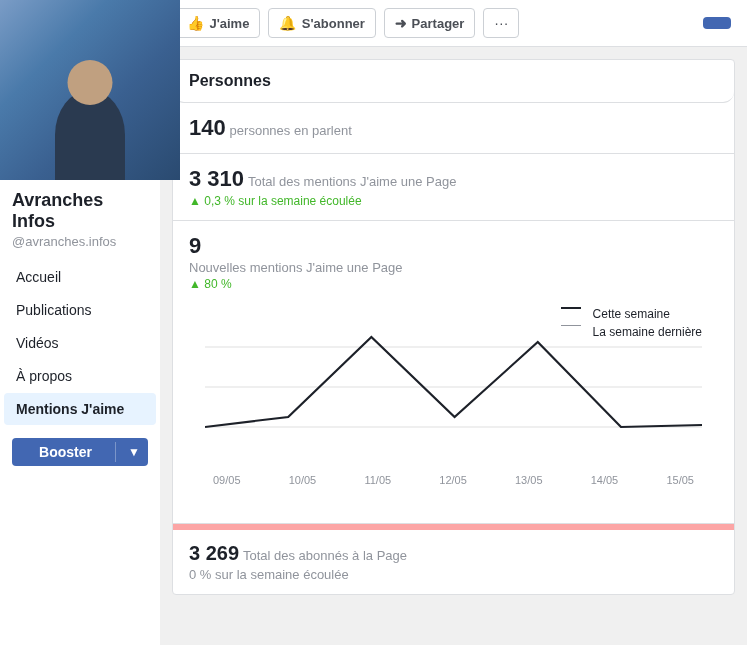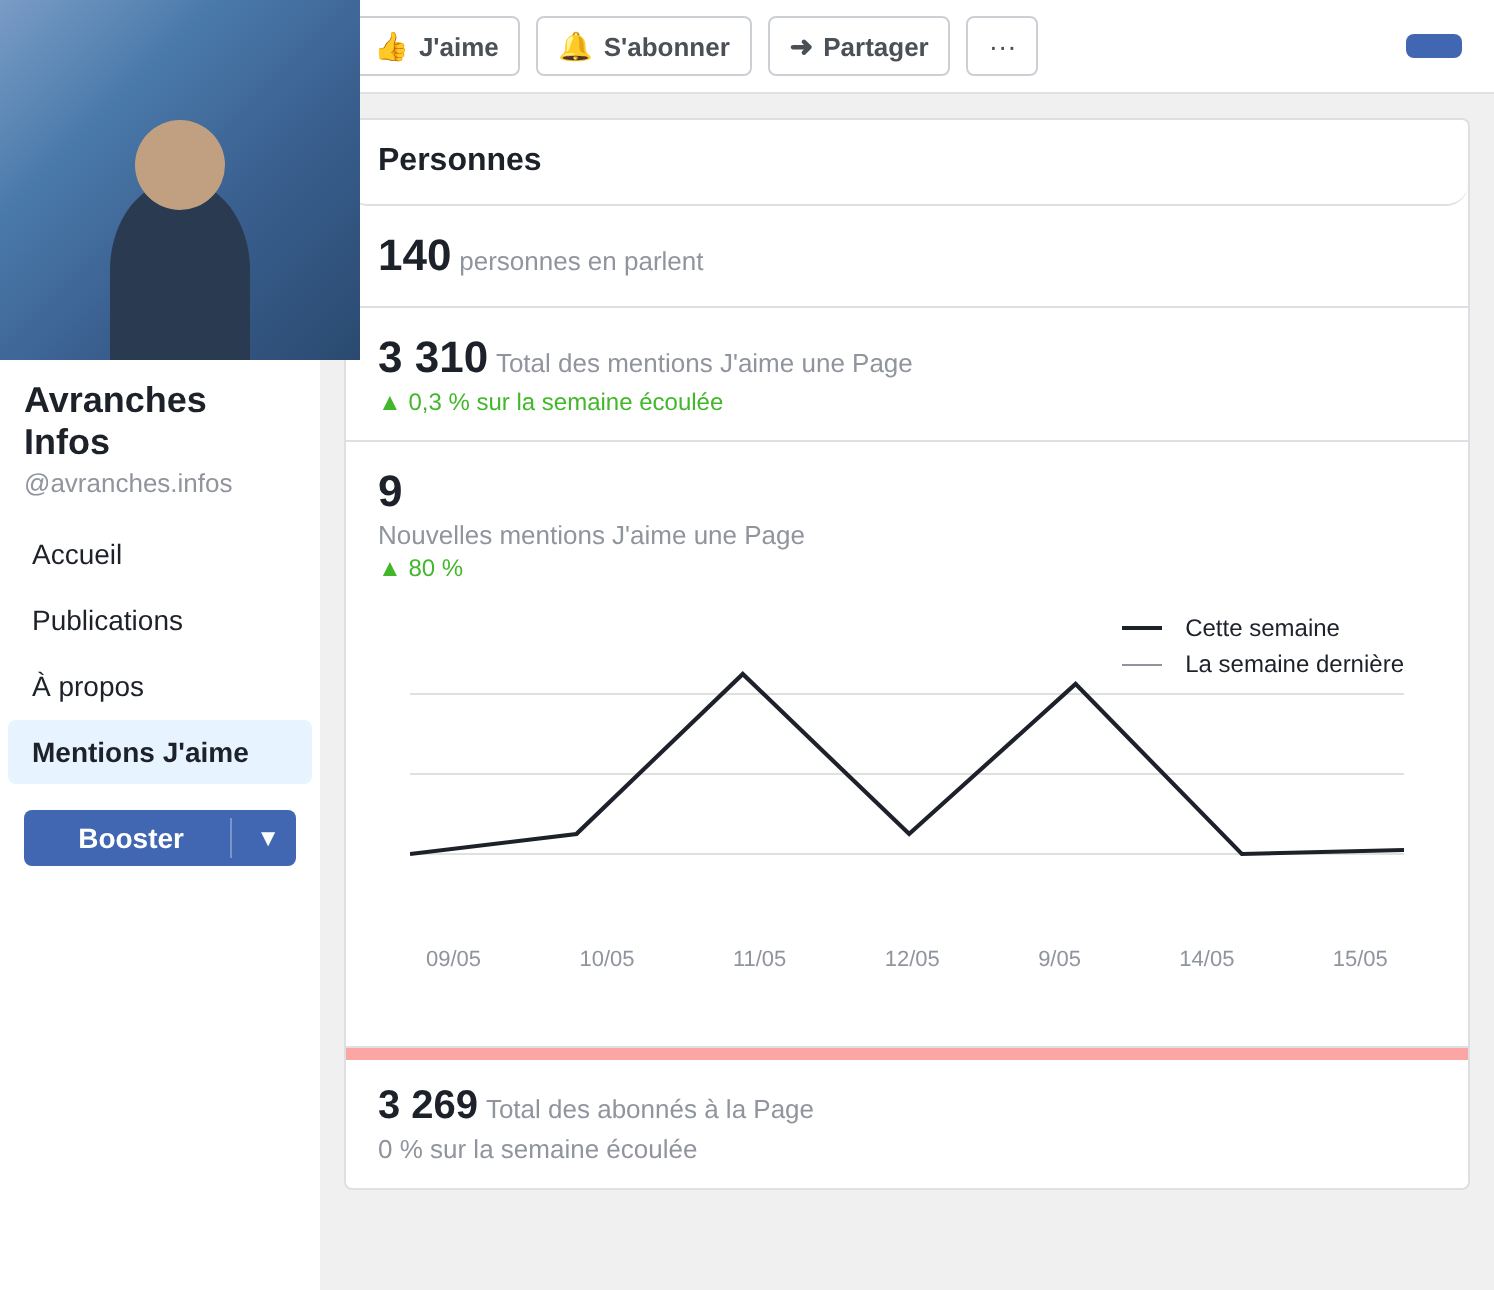--- a/index.html
+++ b/index.html
@@ -75,21 +75,21 @@
     .card-header { padding: 12px 16px; font-size: 16px; font-weight: bold; border-bottom: 1px solid #dddfe2; border-radius: 11px; }
 
     .stat-row { padding: 12px 16px; border-bottom: 1px solid #dddfe2; }
     .stat-row:last-child { border-bottom: none; }
     .stat-number { font-size: 22px; font-weight: bold; color: #1d2129; }
     .stat-label { font-size: 13px; color: #90949c; display: inline; }
     .stat-change { font-size: 12px; color: #42b72a; margin-top: 2px; }
 
     .chart-area { padding: 16px; position: relative; height: 220px; }
     .chart-legend { position: absolute; top: 16px; right: 16px; font-size: 12px; }
-    .legend-item { display: flex; align-items: center; gap: 12px; margin-bottom: 4px; }
+    .legend-item { display: flex; align-items: flex-start; gap: 12px; margin-bottom: 4px; }
     .legend-line-solid { width: 20px; height: 2px; background: #1d2129; }
     .legend-line-dashed { width: 20px; height: 1px; background: #1d2129; border-top: 1px dashed #90949c; background: none; border: none; border-top: 1px solid #90949c; }
 
     .chart-svg { width: 100%; height: 160px; }
     .chart-x-labels { display: flex; justify-content: space-between; padding: 0 8px; margin-top: 4px; }
     .chart-x-label { font-size: 11px; color: #90949c; }
 
     .stat-bottom { padding: 12px 16px; border-top: 6px solid #fca5a5; }
     .stat-bottom-number { font-size: 20px; font-weight: bold; }
     .stat-bottom-label { font-size: 13px; color: #90949c; display: inline; }
@@ -104,20 +104,21 @@
     <div class="profile-photo">
       <div class="profile-photo-img"></div>
     </div>
 
     <div class="profile-name">Avranches Infos</div>
     <div class="profile-handle">@avranches.infos</div>
 
     <nav>
       <a class="nav-item">Accueil</a>
       <a class="nav-item">Publications</a>
+      <a class="nav-item">Vidéos</a>
       <a class="nav-item">À propos</a>
       <a class="nav-item active bold">Mentions J'aime</a>
     </nav>
 
     <button class="booster-btn">
       <span class="booster-label">Booster</span>
       <span class="booster-divider"></span>
       <span class="booster-arrow">▼</span>
     </button>
   </div>
@@ -183,21 +184,21 @@
             <line x1="0" y1="120" x2="460" y2="120" stroke="#e0e0e0" stroke-width="1"></line>
 
             <polyline points="0,120 77,110 154,30 231,110 308,35 385,120 460,118" fill="none" stroke="#1d2129" stroke-width="2"></polyline>
           </svg>
 
           <div class="chart-x-labels">
             <span class="chart-x-label">09/05</span>
             <span class="chart-x-label">10/05</span>
             <span class="chart-x-label">11/05</span>
             <span class="chart-x-label">12/05</span>
-            <span class="chart-x-label">9/05</span>
+            <span class="chart-x-label">13/05</span>
             <span class="chart-x-label">14/05</span>
             <span class="chart-x-label">15/05</span>
           </div>
         </div>
       </div>
 
       <div class="stat-bottom">
         <span class="stat-bottom-number">3 269</span>
         <span class="stat-bottom-label"> Total des abonnés à la Page</span>
         <div class="stat-zero">0 % sur la semaine écoulée</div>

